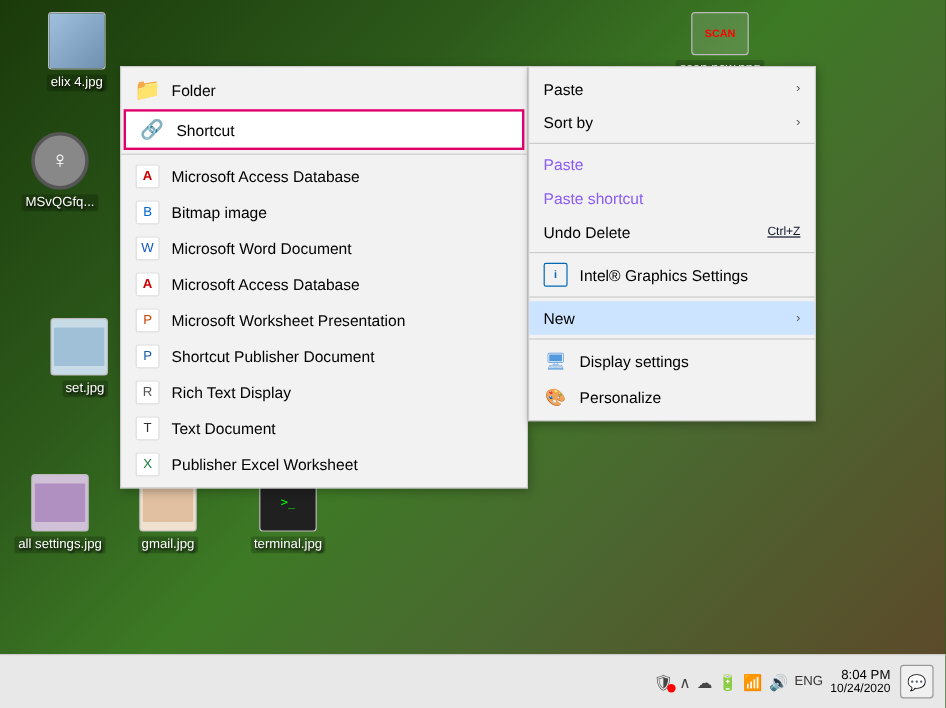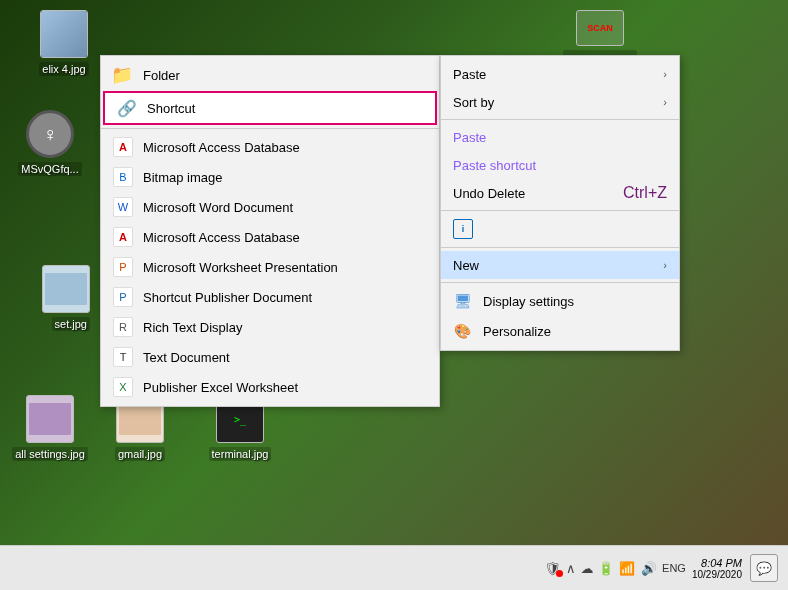--- a/index.html
+++ b/index.html
@@ -35,21 +35,21 @@
       border-top: 1px solid #ccc;
     }
 
     .taskbar-clock {
       text-align: right;
       font-size: 11px;
       color: #000;
       margin-right: 8px;
     }
 
-    .taskbar-clock .time { font-weight: 500; font-style: italic; }
+    .taskbar-clock .time { font-weight: 500; }
     .taskbar-clock .date { font-size: 10px; }
 
     .taskbar-icons {
       display: flex;
       align-items: center;
       gap: 5px;
       margin-right: 6px;
     }
 
     .chat-icon {
@@ -153,22 +153,23 @@
     }
 
     .menu-arrow {
       margin-left: auto;
       font-size: 11px;
       color: #555;
     }
 
     .menu-shortcut {
       margin-left: auto;
-      color: #701a75;
-      font-size: 16px;
+      color: #0f172a;
+      font-size: 10px;
+      text-decoration: underline;
     }
 
     
     .icon-access { color: #cc0000; background: #fff; border: 1px solid #ddd; border-radius: 2px; font-size: 11px; font-weight: bold; }
     .icon-word { color: #1155cc; background: #fff; border: 1px solid #ddd; border-radius: 2px; font-size: 11px; }
     .icon-excel { color: #1a7a3a; background: #fff; border: 1px solid #ddd; border-radius: 2px; font-size: 11px; }
     .icon-ppt { color: #cc4400; background: #fff; border: 1px solid #ddd; border-radius: 2px; font-size: 11px; }
     .icon-pub { color: #1a5fa8; background: #fff; border: 1px solid #ddd; border-radius: 2px; font-size: 11px; }
     .icon-rtf { color: #555; background: #fff; border: 1px solid #ddd; border-radius: 2px; font-size: 11px; }
     .icon-txt { color: #333; background: #fff; border: 1px solid #ddd; border-radius: 2px; font-size: 11px; }
@@ -364,20 +365,21 @@
 
       <div class="menu-item">
         <span>Undo Delete</span>
         <span class="menu-shortcut">Ctrl+Z</span>
       </div>
 
       <div class="menu-divider"></div>
 
       <div class="menu-item">
         <div class="menu-icon icon-intel" style="width:20px;height:20px;border:1px solid #0068b5;border-radius:2px;font-size:9px;display:flex;align-items:center;justify-content:center;color:#0068b5;font-weight:bold;">i</div>
+        <span>Intel® Graphics Settings</span>
       </div>
 
       <div class="menu-divider"></div>
 
       <div class="menu-item" style="background:#cce4ff;">
         <span>New</span>
         <span class="menu-arrow">›</span>
       </div>
 
       <div class="menu-divider"></div>
@@ -405,18 +407,18 @@
     </span>
     <span class="sys-icon">∧</span>
     <span class="sys-icon">☁</span>
     <span class="sys-icon">🔋</span>
     <span class="sys-icon">📶</span>
     <span class="sys-icon">🔊</span>
     <span class="sys-icon" style="font-size:11px;color:#333;font-weight:500;">ENG</span>
   </div>
   <div class="taskbar-clock">
     <div class="time">8:04 PM</div>
-    <div class="date">10/29/2020</div>
+    <div class="date">10/24/2020</div>
   </div>
   <div class="chat-icon">
     <span style="font-size:13px;">💬</span>
   </div>
 </div>
 
 </body></html>

